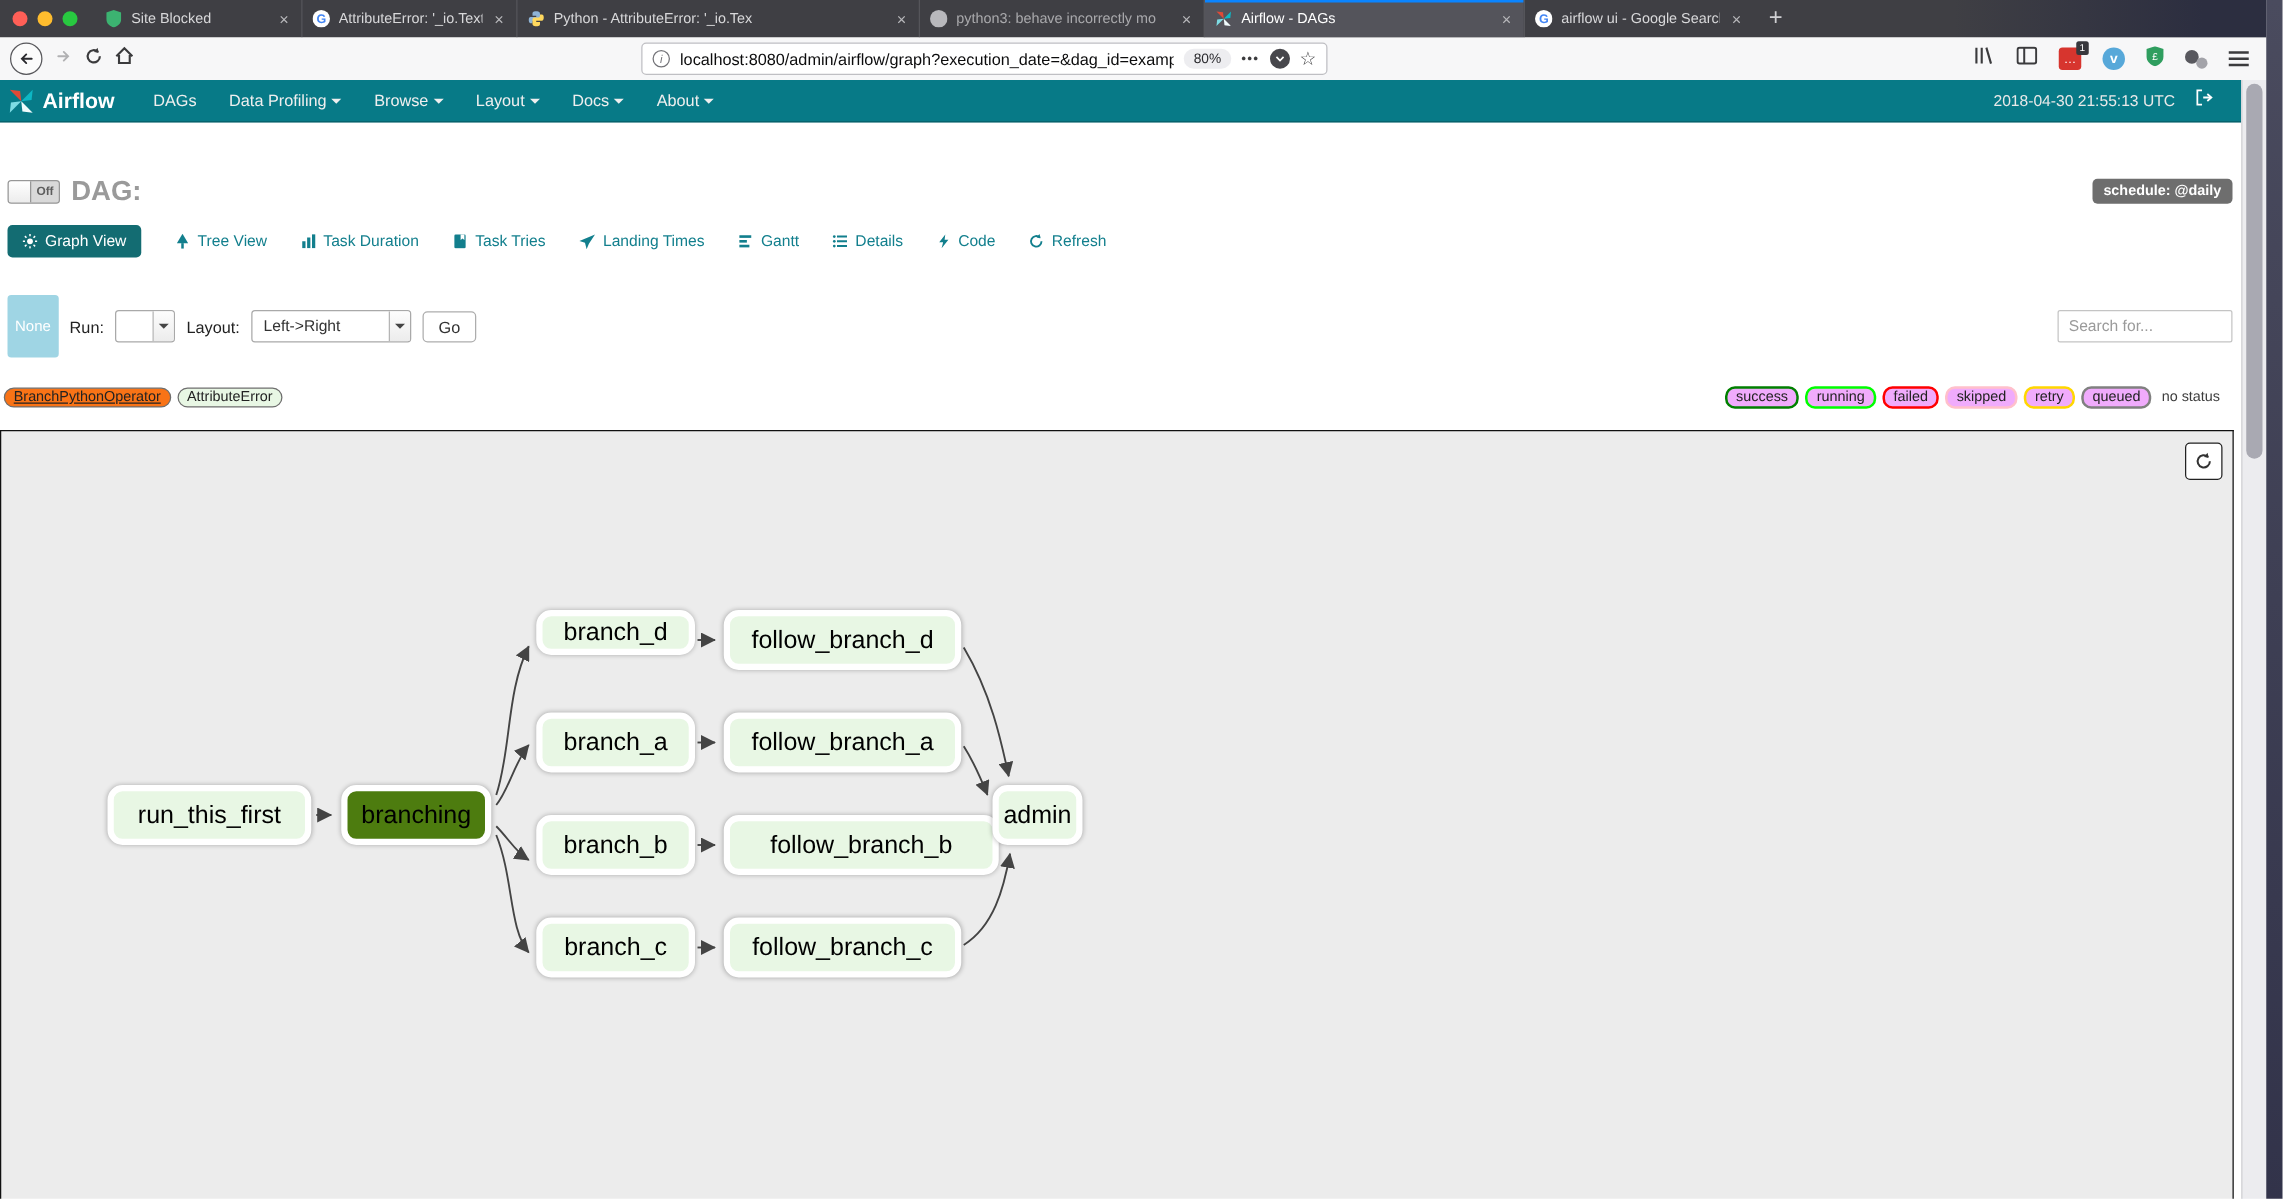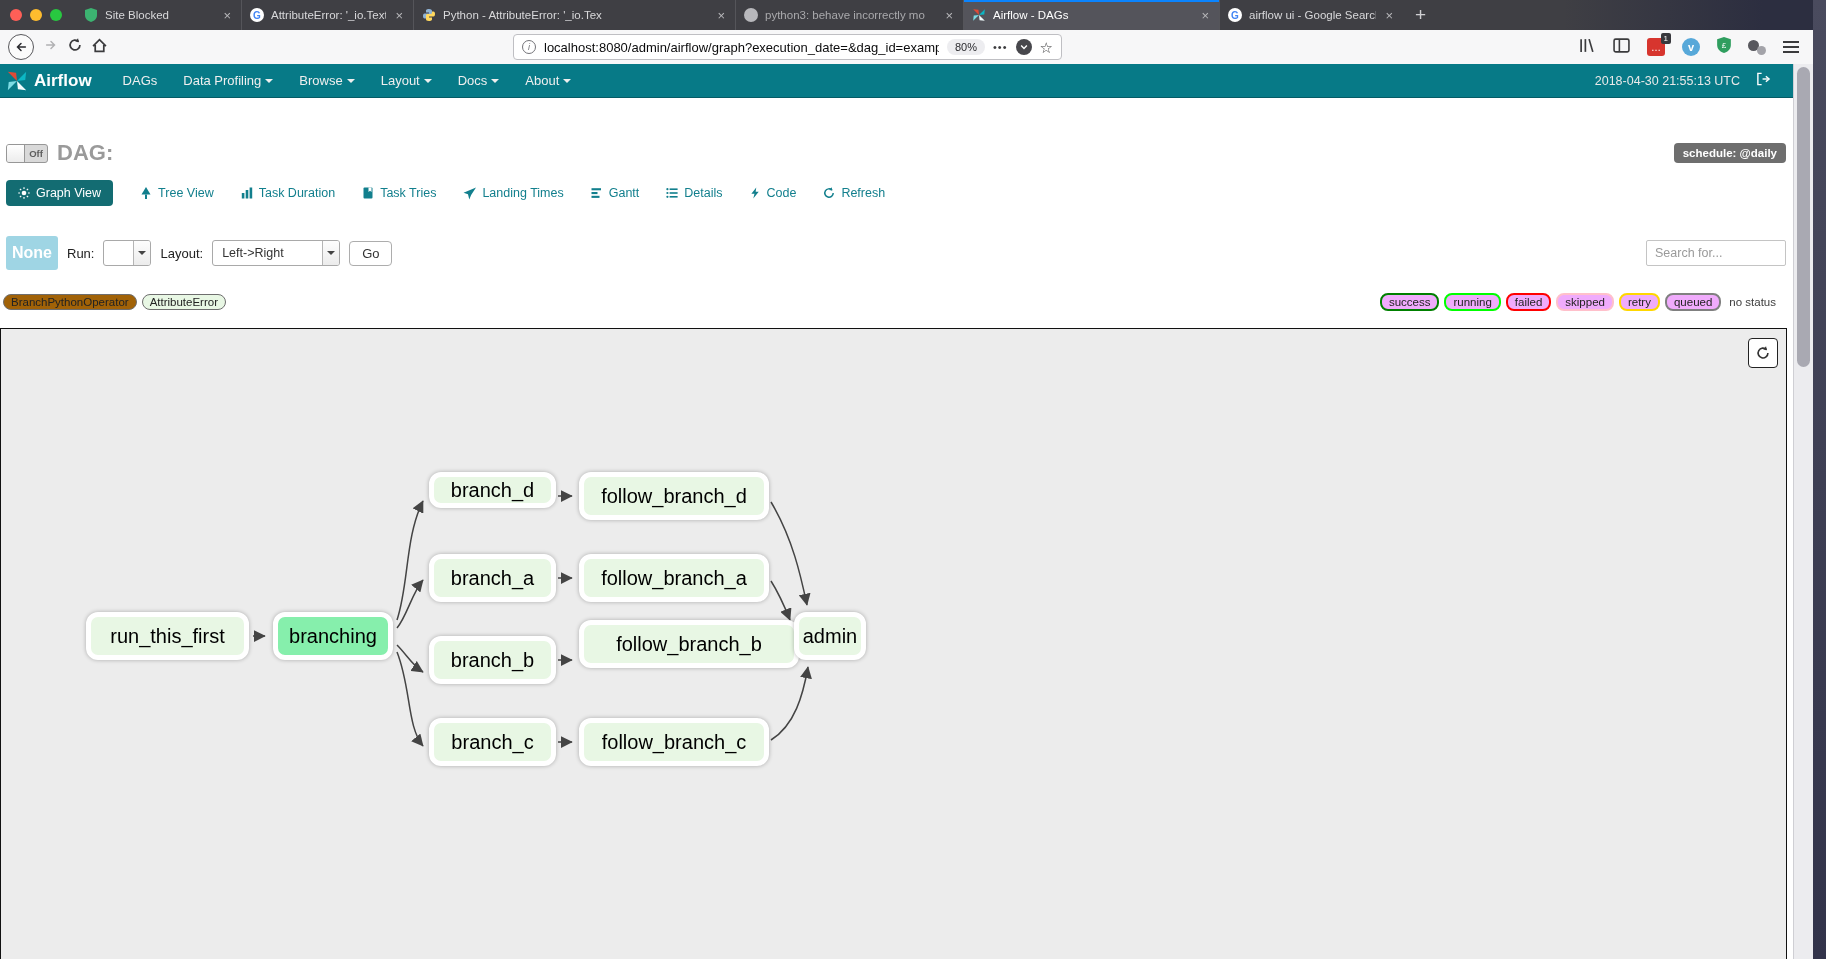--- a/index.html
+++ b/index.html
@@ -81,22 +81,22 @@
     display:flex; align-items:center; justify-content:center; }
   .dag-prefix { font-size:22px; font-weight:bold; color:#9a9a9a; }
   .dag-name { font-size:22px; font-weight:bold; color:#353535; }
   .sched-badge { margin-left:auto; background:#6e6e6e; color:#fff; font-size:11.5px; font-weight:bold;
     padding:4px 9px; border-radius:4px; }
   .view-tabs { display:flex; align-items:center; gap:27px; margin:14px 0 0 6px; }
   .vtab { display:flex; align-items:center; gap:6px; font-size:12.5px; color:#127f8d; }
   .vtab.active { background:#136c72; color:#fff; border-radius:4px; padding:6px 12px; }
   .vtab svg { flex:none; }
   .controls { display:flex; align-items:center; gap:9px; margin:30px 7px 0 6px; }
-  .none-badge { background:#9fd5e4; color:#fff; font-size:16px; font-weight:bold;
-    padding:8px 6px; border-radius:3px; }
+  .none-badge { background:#9fd5e4; color:#fff; font-size:12px; font-weight:normal;
+    padding:18px 6px; border-radius:3px; }
   .ctl-label { font-size:13px; color:#222; }
   .sel { display:inline-flex; align-items:stretch; border:1px solid #a9a9a9; border-radius:3px;
     background:#fff; height:26px; overflow:hidden;}
   .sel .val { padding:0 9px; font-size:12.5px; color:#333; display:flex; align-items:center;}
   .sel .arrow { width:17px; border-left:1px solid #b5b5b5; background:linear-gradient(#fdfdfd,#ececec);
     display:flex; align-items:center; justify-content:center; }
   .sel .arrow .caret { border-top-color:#444; }
   .go-btn { background:#fff; border:1px solid #adadad; border-radius:4px; font-size:13px; color:#333;
     padding:4px 12px; }
   .search-for { margin-left:auto; width:140px; height:26px; border:1px solid #c4c4c4; border-radius:2px;
@@ -447,21 +447,21 @@
       <span class="arrow">
           <span class="caret"></span>
         </span>
     </span>
     <button class="go-btn">Go</button>
     <input class="search-for" placeholder="Search for..." style="">
   </div>
 
   <div class="legend-row">
     <div class="op-legend" id="op-legend">
-        <span class="pill op-pill" style="background: #a16207;">BranchPythonOperator</span>
+        <span class="pill op-pill" style="background: #f97316; text-decoration: underline;">BranchPythonOperator</span>
         <span class="pill op-pill" style="background: rgb(232, 247, 228);">AttributeError</span>
       </div>
     <div class="state-legend" id="state-legend">
         <span class="pill state-pill" style="border-color: rgb(0, 128, 0);">success</span>
         <span class="pill state-pill" style="border-color: rgb(0, 255, 0);">running</span>
         <span class="pill state-pill" style="border-color: rgb(255, 0, 0);">failed</span>
         <span class="pill state-pill" style="border-color: rgb(255, 192, 203);">skipped</span>
         <span class="pill state-pill" style="border-color: rgb(255, 215, 0);">retry</span>
         <span class="pill state-pill" style="border-color: rgb(128, 128, 128);">queued</span>
         <span class="pill state-none">no status</span>
@@ -486,39 +486,39 @@
         <path d="M 557 413 L 571 413" fill="none" stroke="#444444" stroke-width="1.5" marker-end="url(#arr)"></path>
         <path d="M 770 173 C 792 210, 800 248, 806 276" fill="none" stroke="#444444" stroke-width="1.5" marker-end="url(#arr)"></path>
         <path d="M 770 252 C 777 263, 783 276, 789 291" fill="none" stroke="#444444" stroke-width="1.5" marker-end="url(#arr)"></path>
         <path d="M 770 331 C 777 327, 783 322, 788 317" fill="none" stroke="#444444" stroke-width="1.5" marker-end="url(#arr)"></path>
         <path d="M 770 411 C 794 396, 802 366, 807 338" fill="none" stroke="#444444" stroke-width="1.5" marker-end="url(#arr)"></path>
       </svg>
     <div id="nodes">
         <div class="node" style="left: 85px; top: 283px; width: 163px; height: 48px; background: rgb(232, 247, 228);">
           <span>run_this_first</span>
         </div>
-        <div class="node" style="left: 272px; top: 283px; width: 120px; height: 48px; background: #86efac; justify-content: center;">
+        <div class="node" style="left: 272px; top: 283px; width: 120px; height: 48px; background: #4d7c0f; justify-content: center;">
           <span>branching</span>
         </div>
         <div class="node" style="left: 428px; top: 143px; width: 127px; height: 36px; background: rgb(232, 247, 228);">
           <span>branch_d</span>
         </div>
         <div class="node" style="left: 578px; top: 143px; width: 190px; height: 48px; background: rgb(232, 247, 228);">
           <span>follow_branch_d</span>
         </div>
         <div class="node" style="left: 428px; top: 225px; width: 127px; height: 48px; background: rgb(232, 247, 228);">
           <span>branch_a</span>
         </div>
         <div class="node" style="left: 578px; top: 225px; width: 190px; height: 48px; background: rgb(232, 247, 228);">
           <span>follow_branch_a</span>
         </div>
         <div class="node" style="left: 428px; top: 307px; width: 127px; height: 48px; background: rgb(232, 247, 228);">
           <span>branch_b</span>
         </div>
-        <div class="node" style="left: 578px; top: 291px; width: 220px; height: 48px; background: rgb(232, 247, 228);">
+        <div class="node" style="left: 578px; top: 307px; width: 220px; height: 48px; background: rgb(232, 247, 228);">
           <span>follow_branch_b</span>
         </div>
         <div class="node" style="left: 428px; top: 389px; width: 127px; height: 48px; background: rgb(232, 247, 228);">
           <span>branch_c</span>
         </div>
         <div class="node" style="left: 578px; top: 389px; width: 190px; height: 48px; background: rgb(232, 247, 228);">
           <span>follow_branch_c</span>
         </div>
         <div class="node" style="left: 793px; top: 283px; width: 72px; height: 48px; background: rgb(232, 247, 228);">
           <span>admin</span>

